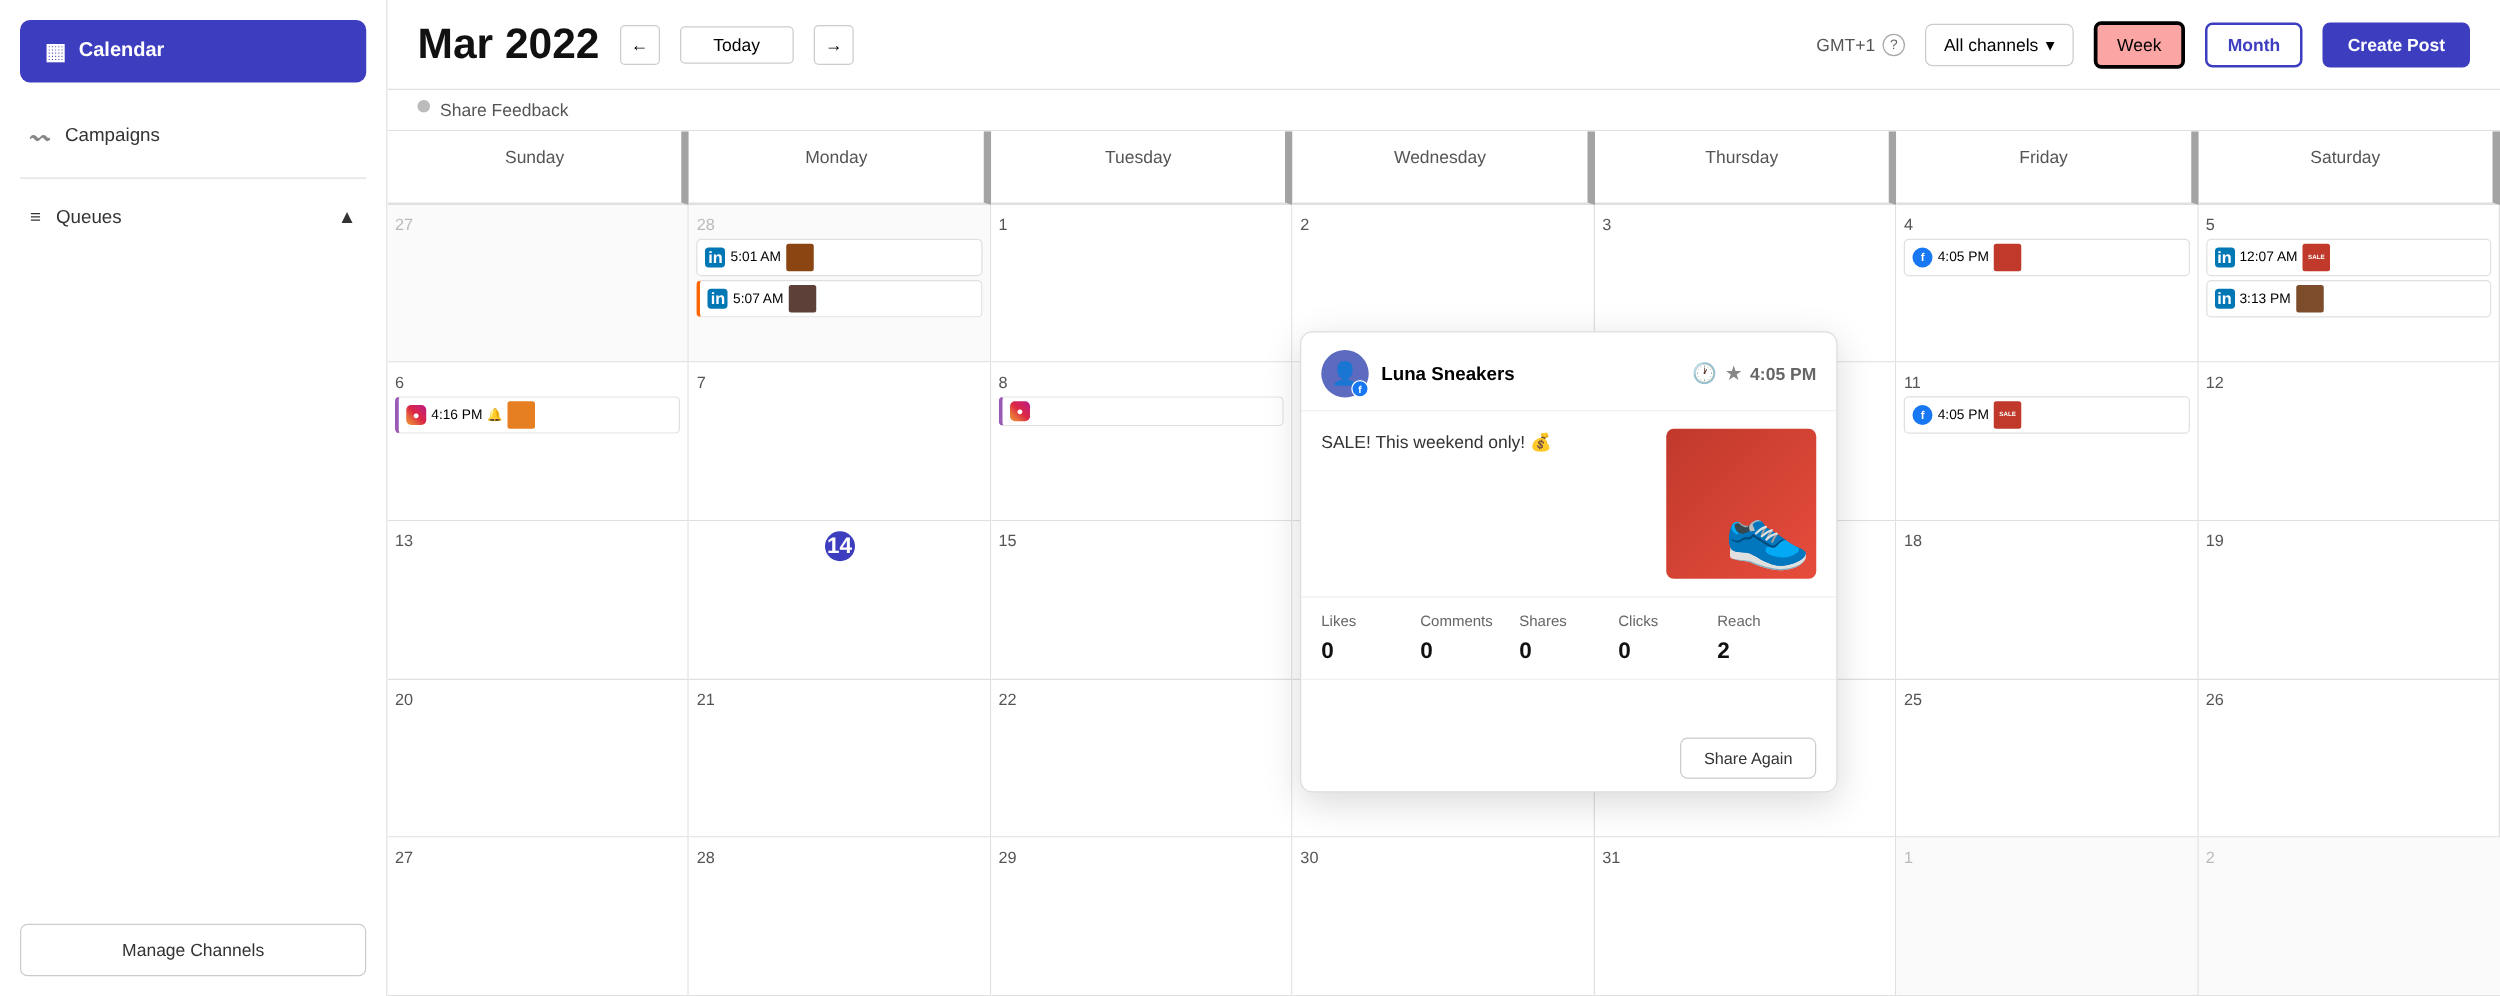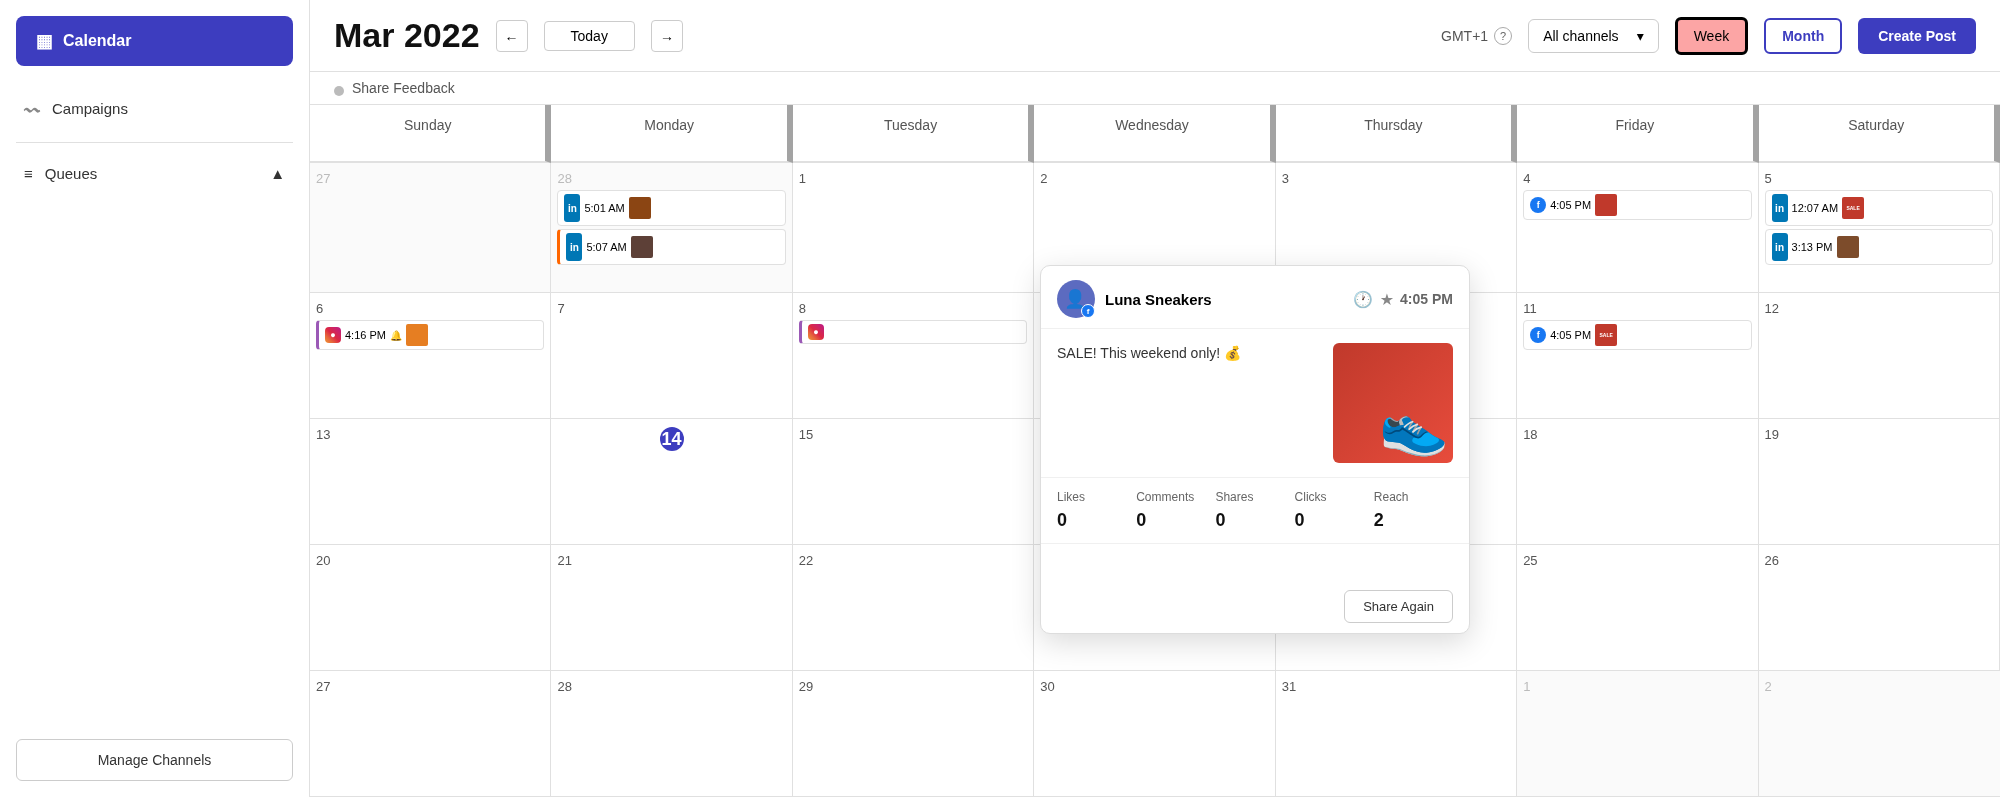--- a/index.html
+++ b/index.html
@@ -20,27 +20,27 @@
     .main { flex: 1; display: flex; flex-direction: column; overflow: hidden; }
 
     
     .header { display: flex; align-items: center; padding: 16px 24px; background: #fff; border-bottom: 1px solid #e0e0e0; gap: 16px; }
     .header-title { font-size: 34px; font-weight: 700; color: #111; text-align: center; }
     .nav-btn { border: 1px solid #ccc; background: #fff; border-radius: 4px; width: 32px; height: 32px; cursor: pointer; display: flex; align-items: center; justify-content: center; font-size: 14px; }
     .today-btn { border: 1px solid #ccc; background: #fff; border-radius: 4px; padding: 6px 26px; cursor: pointer; font-size: 14px; }
     .header-spacer { flex: 1; }
     .gmt-info { display: flex; align-items: center; gap: 6px; font-size: 14px; color: #555; }
     .gmt-help { width: 18px; height: 18px; border-radius: 50%; border: 1px solid #aaa; display: flex; align-items: center; justify-content: center; font-size: 11px; color: #666; cursor: pointer; }
-    .channels-dropdown { border: 1px solid #ccc; background: #fff; border-radius: 6px; padding: 8px 14px; cursor: pointer; display: flex; align-items: center; gap: 18px; font-size: 14px; }
+    .channels-dropdown { border: 1px solid #ccc; background: #fff; border-radius: 6px; padding: 8px 14px; cursor: pointer; display: flex; align-items: center; gap: 6px; font-size: 14px; }
     .view-btn { border: 3px solid #000000; background: #fca5a5; border-radius: 6px; padding: 8px 16px; cursor: pointer; font-size: 14px; }
     .view-btn.active { border: 2px solid #3d3dbf; color: #3d3dbf; background: #fff; font-weight: 600; }
     .create-post-btn { background: #3d3dbf; color: #fff; border: none; border-radius: 6px; padding: 10px 20px; cursor: pointer; font-size: 14px; font-weight: 600; }
 
     
-    .feedback-bar { padding: 8px 24px; background: #fff; border-bottom: 1px solid #e0e0e0; display: flex; align-items: flex-end; gap: 8px; font-size: 14px; color: #555; cursor: pointer; }
+    .feedback-bar { padding: 8px 24px; background: #fff; border-bottom: 1px solid #e0e0e0; display: flex; align-items: flex-start; gap: 8px; font-size: 14px; color: #555; cursor: pointer; }
     .feedback-dot { width: 10px; height: 10px; border-radius: 50%; background: #bbb; }
 
     
     .calendar-container { flex: 1; overflow-y: auto; background: #fff; position: relative; }
     .calendar-grid { display: grid; grid-template-columns: repeat(7, 1fr); min-height: 100%; }
 
     
     .day-header { text-align: center; padding: 12px 0; font-size: 14px; font-weight: 500; color: #555; border-right: 6px solid #a3a3a3; border-bottom: 2px solid #e0e0e0; background: #fff; position: sticky; top: 0; z-index: 10; }
     .day-header:last-child { border-right: none; }
 
@@ -49,21 +49,21 @@
     .cal-cell:last-child { border-right: none; }
     .cal-cell.other-month { background: #fafafa; }
     .cal-cell.other-month .cell-date { color: #bbb; }
     .cell-date { font-size: 13px; color: #555; margin-bottom: 4px; }
     .cell-date.today-circle { background: #3d3dbf; color: #fff; border-radius: 50%; width: 24px; height: 24px; display: flex; align-items: center; justify-content: center; font-weight: 700; font-size: 18px; }
 
     
     .post-item { display: flex; align-items: center; gap: 4px; background: #fff; border: 1px solid #e0e0e0; border-radius: 4px; padding: 3px 6px; margin-bottom: 3px; font-size: 12px; cursor: pointer; }
     .post-item.orange-left { border-left: 3px solid #ff6600; }
     .post-item.purple-left { border-left: 3px solid #9b59b6; }
-    .li-icon { background: #0077b5; color: #fff; border-radius: 3px; width: 16px; height: 28px; display: flex; align-items: center; justify-content: center; font-size: 10px; font-weight: 700; flex-shrink: 0; }
+    .li-icon { background: #0077b5; color: #fff; border-radius: 3px; width: 16px; height: 16px; display: flex; align-items: center; justify-content: center; font-size: 13px; font-weight: 700; flex-shrink: 0; }
     .fb-icon { background: #1877f2; color: #fff; border-radius: 50%; width: 16px; height: 16px; display: flex; align-items: center; justify-content: center; font-size: 9px; font-weight: 700; flex-shrink: 0; }
     .ig-icon { background: linear-gradient(45deg, #f09433, #e6683c, #dc2743, #cc2366, #bc1888); color: #fff; border-radius: 4px; width: 16px; height: 16px; display: flex; align-items: center; justify-content: center; font-size: 9px; font-weight: 700; flex-shrink: 0; }
     .post-thumb-red { width: 22px; height: 22px; border-radius: 2px; background: #c0392b; flex-shrink: 0; }
     .post-thumb-brown { width: 22px; height: 22px; border-radius: 2px; background: #8B4513; flex-shrink: 0; }
     .bell-icon { font-size: 10px; color: #e74c3c; }
 
     
     .popup-overlay { position: absolute; top: 160px; left: 730px; z-index: 100; background: #fff; border: 1px solid #ddd; border-radius: 10px; box-shadow: 0 8px 30px rgba(0,0,0,0.15); width: 430px; }
     .popup-header { display: flex; align-items: center; gap: 10px; padding: 14px 16px 10px; border-bottom: 1px solid #f0f0f0; }
     .popup-avatar { width: 38px; height: 38px; border-radius: 50%; background: #5c6bc0; display: flex; align-items: center; justify-content: center; color: #fff; font-size: 18px; position: relative; }

